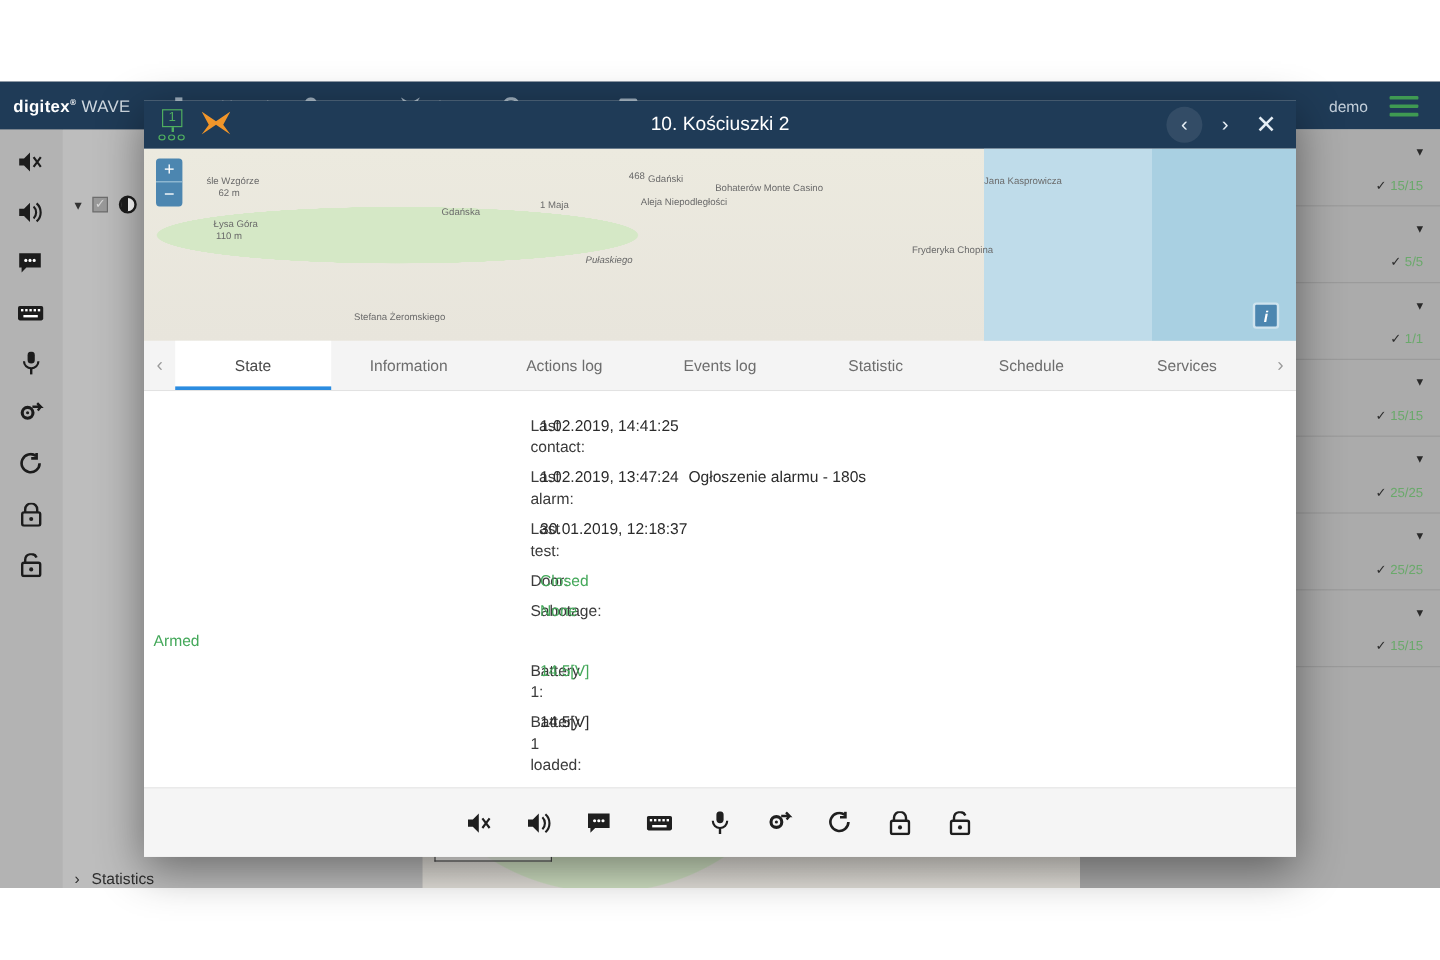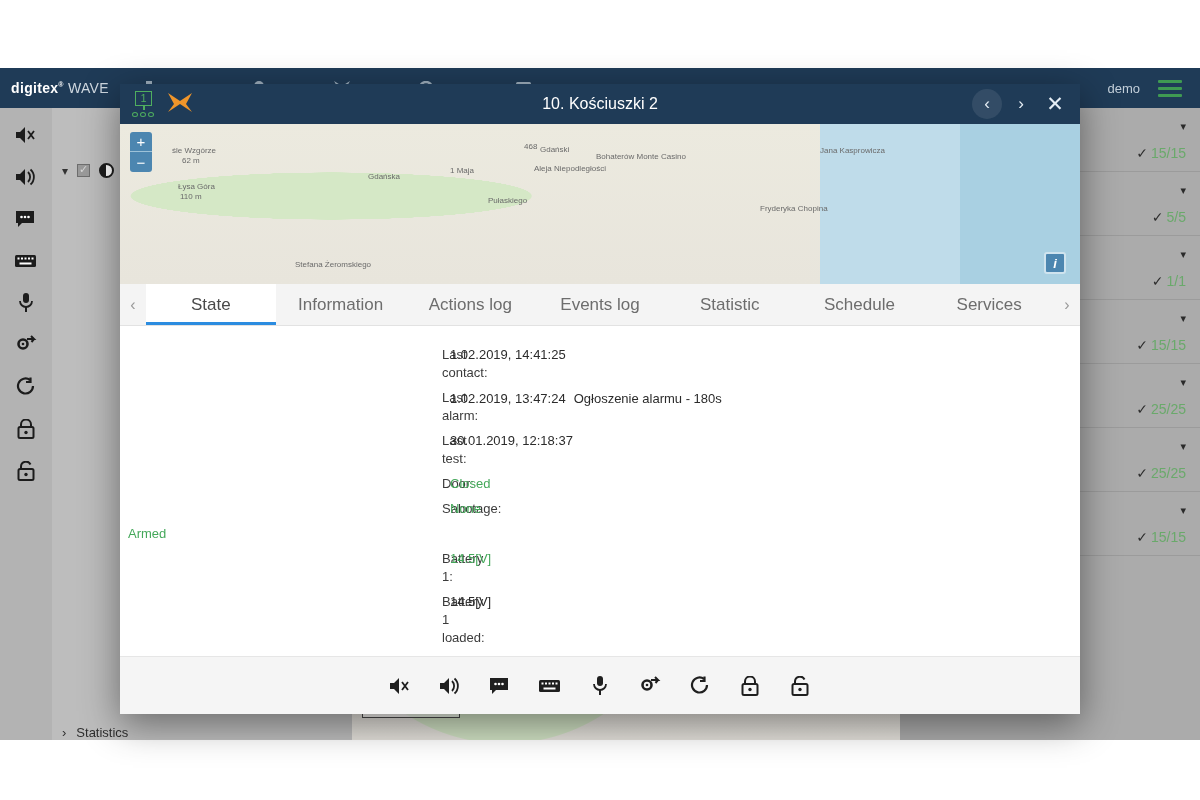--- a/index.html
+++ b/index.html
@@ -62,21 +62,21 @@
       linear-gradient(180deg,#e9e6e0,#e3e0da);
     overflow: hidden; }
   .bg-map .scalebar { position: absolute; left: 10px; bottom: 22px; width: 98px; height: 14px; border: 1px solid #4a4a4a; border-top: none; background: rgba(255,255,255,.55); color: #2f2f2f; font-size: 10px; text-align: center; }
 
   
   .eventcol { position: absolute; right: 0; top: 108px; width: 300px; height: 632px; background: #ababab; }
   .ev-row { height: 64px; border-bottom: 1px solid #9b9b9b; position: relative; padding: 10px 12px 0 10px; }
   .ev-title { color: #4d7f4e; font-size: 12px; }
   .ev-chev { position: absolute; right: 14px; top: 12px; color: #2a2a2a; font-size: 11px; }
   .ev-meta { position: absolute; left: 10px; bottom: 10px; font-size: 11px; color: #3c3c3c; }
-  .ev-count { position: absolute; right: 14px; bottom: 10px; font-size: 14px; color: #6aa96b; }
+  .ev-count { position: absolute; right: 14px; bottom: 10px; font-size: 11px; color: #6aa96b; }
   .ev-count .tick { color: #2d2d2d; margin-right: 3px; }
 
   
   .strip-top { position: absolute; left: 0; top: 0; width: 1200px; height: 68px; background: #fff; }
   .strip-bot { position: absolute; left: 0; top: 740px; width: 1200px; height: 60px; background: #fff; }
 
   
   .modal {
     position: absolute; left: 120px; top: 84px; width: 960px; height: 630px;
     background: #fff; box-shadow: 0 10px 36px rgba(0,0,0,.45);
@@ -105,21 +105,21 @@
   }
   .mm-zoom { position: absolute; left: 10px; top: 8px; width: 22px; background: #4c86b0; border-radius: 3px; overflow: hidden; }
   .mm-zoom div { height: 20px; color: #fff; font-size: 15px; display: flex; align-items: center; justify-content: center; }
   .mm-zoom div:first-child { border-bottom: 1px solid #9dc2d8; }
   .mm-info { position: absolute; right: 14px; bottom: 10px; width: 22px; height: 22px; background: #4c86b0; border: 2px solid #cfe3ee; border-radius: 3px; color: #fff; font-size: 13px; font-weight: bold; display: flex; align-items: center; justify-content: center; font-style: italic; }
   .mm-label { position: absolute; color: #6a6a6a; font-size: 8px; }
 
   .tabs { height: 42px; background: #f4f4f4; display: flex; align-items: stretch; border-bottom: 1px solid #e2e2e2; flex: 0 0 42px; }
   .tab-arrow { width: 26px; display: flex; align-items: center; justify-content: center; color: #9a9a9a; font-size: 16px; }
   .tabs-inner { flex: 1; display: flex; }
-  .tab { flex: 1; display: flex; align-items: center; justify-content: center; font-size: 17px; color: #6d6d6d; position: relative; }
+  .tab { flex: 1; display: flex; align-items: center; justify-content: center; font-size: 13px; color: #6d6d6d; position: relative; }
   .tab.active { background: #fff; color: #4a4a4a; }
   .tab.active:after { content: ""; position: absolute; left: 0; right: 0; bottom: 0; height: 3px; background: #2b8ce0; }
 
   .state-body { flex: 1; background: #fff; padding-top: 20px; overflow: hidden; }
   .srow { display: flex; align-items: flex-start; margin-bottom: 7px; }
   .slabel { width: 320px; text-align: left; padding-left: 322px; font-size: 13px; color: #3b3b3b; line-height: 18px; }
   .sval { font-size: 13px; color: #2b2b2b; line-height: 18px; padding-left: 8px; }
   .sval.green { color: #44a85a; }
 
   .modal-foot { height: 58px; background: #f5f5f5; border-top: 1px solid #e6e6e6; display: flex; align-items: center; justify-content: center; gap: 20px; flex: 0 0 58px; }
@@ -510,21 +510,21 @@
         <div class="mm-label" style="left: 58px; top: 58px;">Łysa Góra</div>
         <div class="mm-label" style="left: 60px; top: 68px;">110 m</div>
         <div class="mm-label" style="left: 175px; top: 136px;">Stefana Żeromskiego</div>
         <div class="mm-label" style="left: 420px; top: 21px;">Gdański</div>
         <div class="mm-label" style="left: 404px; top: 18px;">468</div>
         <div class="mm-label" style="left: 414px; top: 40px;">Aleja Niepodległości</div>
         <div class="mm-label" style="left: 330px; top: 42px;">1 Maja</div>
         <div class="mm-label" style="left: 476px; top: 28px;">Bohaterów Monte Casino</div>
         <div class="mm-label" style="left: 640px; top: 80px;">Fryderyka Chopina</div>
         <div class="mm-label" style="left: 700px; top: 22px;">Jana Kasprowicza</div>
-        <div class="mm-label" style="left: 368px; top: 72px;">Pułaskiego</div>
+        <div class="mm-label" style="left: 368px; top: 88px; font-style: italic;">Pułaskiego</div>
         <div class="mm-label" style="left: 248px; top: 48px;">Gdańska</div>
       </div>
 
     <div class="tabs">
       <div class="tab-arrow">‹</div>
       <div class="tabs-inner" id="tabs-inner">
           <div class="tab active">State</div>
           <div class="tab">Information</div>
           <div class="tab">Actions log</div>
           <div class="tab">Events log</div>

